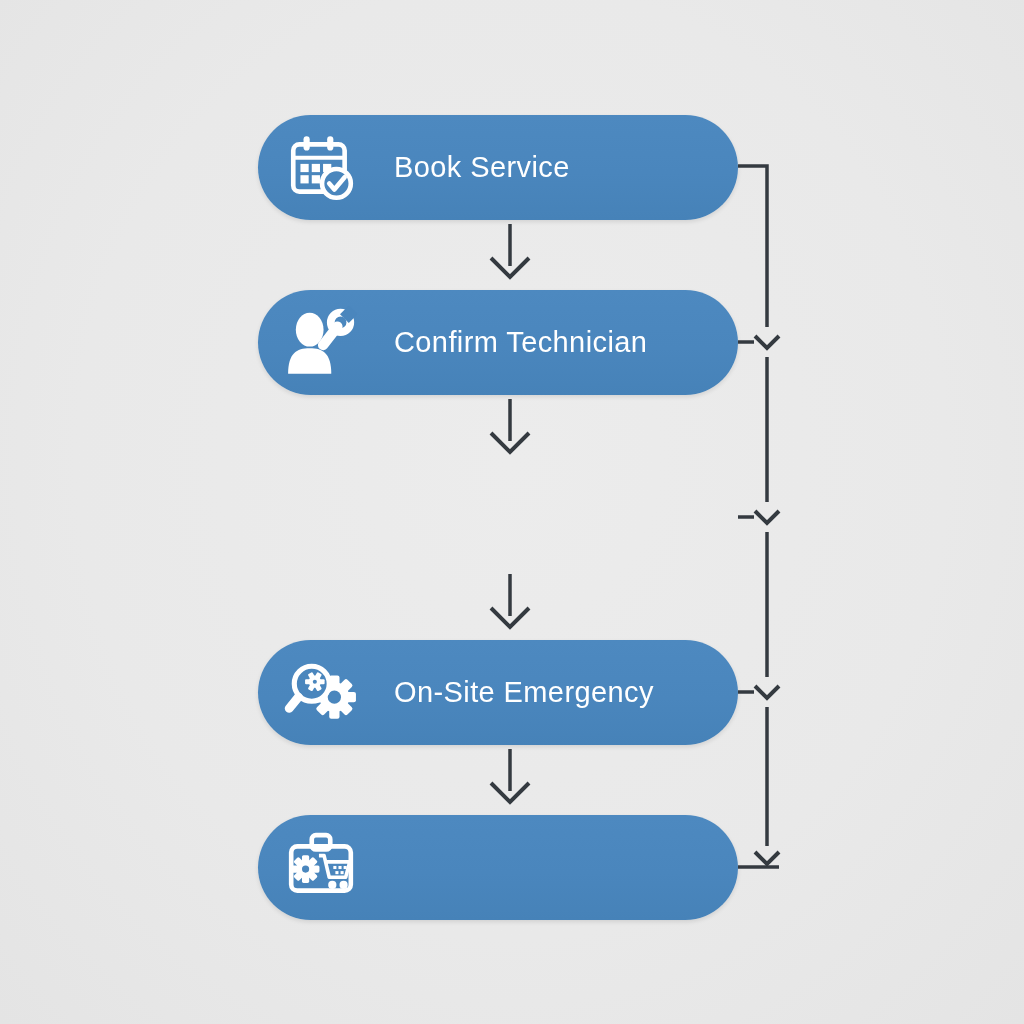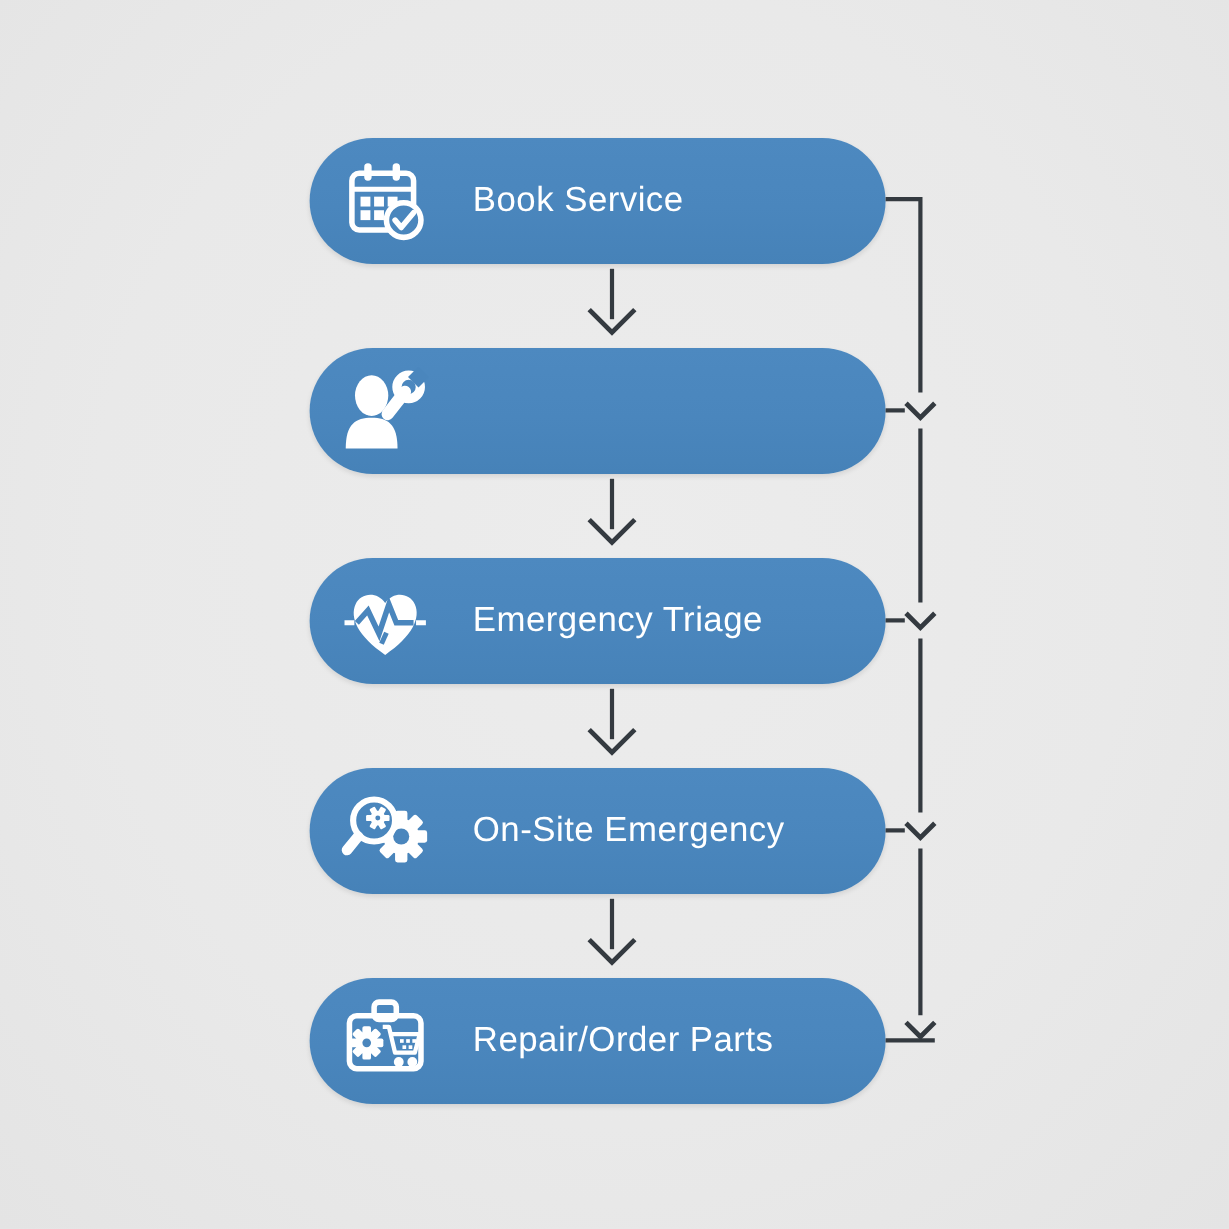--- a/index.html
+++ b/index.html
@@ -70,33 +70,23 @@
   <div class="node" style="top:290px">
     <span class="icon">
       <svg viewBox="0 0 72 72">
         <ellipse class="wf" cx="25" cy="23" rx="13.5" ry="16.5"></ellipse>
         <path class="wf" d="M4 66 C4 46 12 41 25 41 C38 41 46 46 46 66 Z"></path>
         <path class="ws" d="M38 38 L52 20" stroke-width="10" stroke-linecap="round"></path>
         <circle class="ws" cx="55" cy="16" r="9.5" stroke-width="7.5"></circle>
         <rect class="bf" x="57" y="2" width="12" height="12" transform="rotate(45 63 8)"></rect>
       </svg>
     </span>
+    <span class="label">Confirm Technician</span>
   </div>
 
-  <div class="node" style="top:465px">
-    <span class="icon">
-      <svg viewBox="0 0 72 72">
-        <path class="wf" d="M36 63 C14 48 7 33 12 22 C16 13 29 11 36 21 C43 11 56 13 60 22 C65 33 58 48 36 63 Z"></path>
-        <path class="ws" d="M3 37 H11 M61 37 H69" stroke-width="4"></path>
-        <path class="bs" d="M13 37 L22 27 L31 46 L39 22 L45 37 L59 37" stroke-width="4.5"></path>
-        <path class="bs" d="M37 45 L33 54" stroke-width="4"></path>
-      </svg>
-    </span>
-    <span class="label">Emergency Triage</span>
-  </div>
 
   <div class="node" style="top:640px">
     <span class="icon">
       <svg viewBox="0 0 72 72">
         <g transform="translate(49,40)">
           <rect class="wf" x="-21" y="-5" width="42" height="10" rx="2"></rect>
           <rect class="wf" x="-21" y="-5" width="42" height="10" rx="2" transform="rotate(45)"></rect>
           <rect class="wf" x="-21" y="-5" width="42" height="10" rx="2" transform="rotate(90)"></rect>
           <rect class="wf" x="-21" y="-5" width="42" height="10" rx="2" transform="rotate(135)"></rect>
           <circle class="wf" r="14.5"></circle>
@@ -133,21 +123,20 @@
         <path class="ws" d="M34 24 L39 24 L44 45 L60 45 L64 30 L41 30" stroke-width="3.5" stroke-linejoin="round"></path>
         <circle class="wf" cx="47" cy="52.5" r="4"></circle>
         <circle class="wf" cx="58" cy="52.5" r="4"></circle>
         <rect class="wf" x="48" y="34" width="3" height="3"></rect>
         <rect class="wf" x="53" y="34" width="3" height="3"></rect>
         <rect class="wf" x="58" y="34" width="3" height="3"></rect>
         <rect class="wf" x="50" y="39" width="3" height="3"></rect>
         <rect class="wf" x="55" y="39" width="3" height="3"></rect>
       </svg>
     </span>
-    <span class="label">Repair/Order Parts</span>
   </div>
 
   <svg class="connector-overlay" viewBox="0 0 1024 1024">
 
     <g>
       <path class="c-line" d="M510 224 V266"></path>
       <path class="c-arrow" d="M491 258 L510 277 L529 258"></path>
     </g>
     <g>
       <path class="c-line" d="M510 399 V441"></path>

